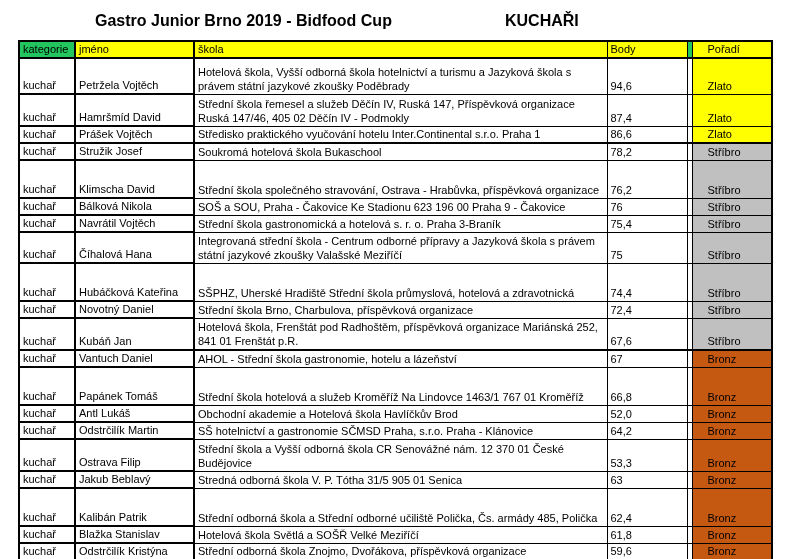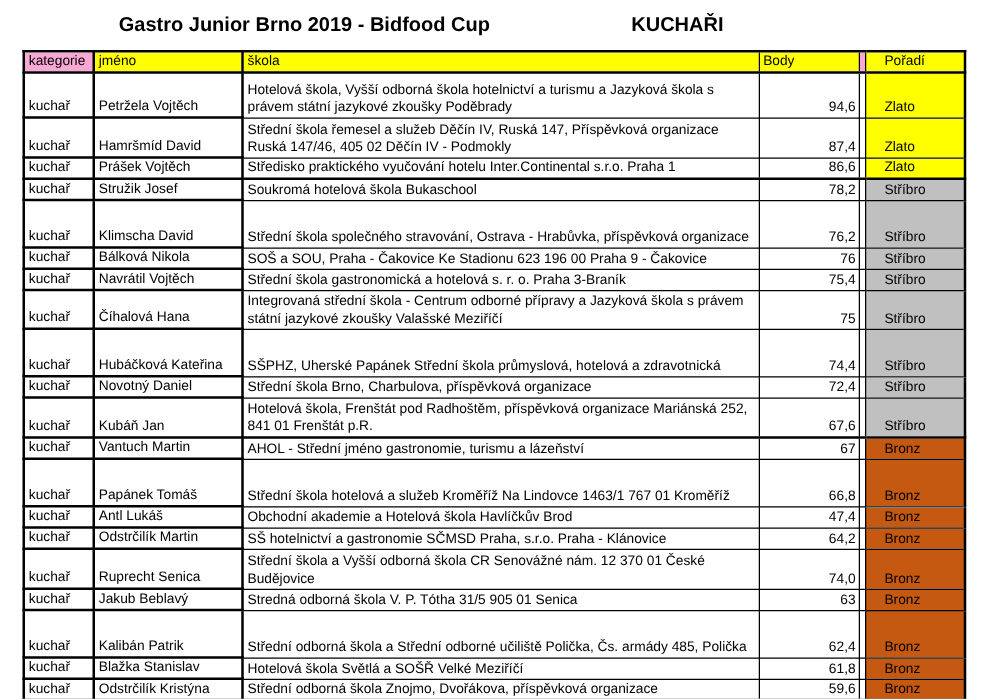--- a/index.html
+++ b/index.html
@@ -43,22 +43,22 @@
     text-align: left;
     border: 1px solid #000;
   }
   
   td.c-kat, th.c-kat, td.c-name, th.c-name { border: 2px solid #000; }
   tr.header-row th { border-top: 2px solid #000; border-bottom: 2px solid #000; }
   th.c-medal, td.c-medal { border-right: 2px solid #000; padding-left: 15px; }
   tr.group-end td { border-bottom: 2px solid #000; }
   tr:last-child td { border-bottom: 2px solid #000; }
   th.h-yellow { background: #FFFF00; }
-  th.h-white { background: #f9a8d4; }
-  td.c-body { text-align: right; padding-right: 2px; }
+  th.h-white { background: #22c55e; }
+  td.c-body { padding-right: 2px; }
   td.c-gap, th.c-gap { padding: 0; }
   td.c-school { white-space: normal; }
 </style>
 </head>
 <body>
 
 <div class="page">
 
   <div class="titlebar">
     <span class="title-main">Gastro Junior Brno 2019 - Bidfood Cup</span>
@@ -145,21 +145,21 @@
       <td class="c-kat">kuchař</td>
       <td class="c-name">Číhalová Hana</td>
       <td class="c-school">Integrovaná střední škola - Centrum odborné přípravy a Jazyková škola s právem státní jazykové zkoušky Valašské Meziříčí</td>
       <td class="c-body">75</td>
       <td class="c-gap"></td>
       <td class="c-medal" style="background: rgb(192, 192, 192);">Stříbro</td>
     </tr>
         <tr style="height: 38px;">
       <td class="c-kat">kuchař</td>
       <td class="c-name">Hubáčková Kateřina</td>
-      <td class="c-school">SŠPHZ, Uherské Papánek Střední škola průmyslová, hotelová a zdravotnická</td>
+      <td class="c-school">SŠPHZ, Uherské Hradiště Střední škola průmyslová, hotelová a zdravotnická</td>
       <td class="c-body">74,4</td>
       <td class="c-gap"></td>
       <td class="c-medal" style="background: rgb(192, 192, 192);">Stříbro</td>
     </tr>
         <tr style="height: 15px;">
       <td class="c-kat">kuchař</td>
       <td class="c-name">Novotný Daniel</td>
       <td class="c-school">Střední škola Brno, Charbulova, příspěvková organizace</td>
       <td class="c-body">72,4</td>
       <td class="c-gap"></td>
@@ -168,55 +168,55 @@
         <tr class="group-end" style="height: 32px;">
       <td class="c-kat">kuchař</td>
       <td class="c-name">Kubáň Jan</td>
       <td class="c-school">Hotelová škola, Frenštát pod Radhoštěm, příspěvková organizace Mariánská 252, 841 01 Frenštát p.R.</td>
       <td class="c-body">67,6</td>
       <td class="c-gap"></td>
       <td class="c-medal" style="background: rgb(192, 192, 192);">Stříbro</td>
     </tr>
         <tr style="height: 15px;">
       <td class="c-kat">kuchař</td>
-      <td class="c-name">Vantuch Martin</td>
-      <td class="c-school">AHOL - Střední jméno gastronomie, turismu a lázeňství</td>
+      <td class="c-name">Vantuch Daniel</td>
+      <td class="c-school">AHOL - Střední škola gastronomie, hotelu a lázeňství</td>
       <td class="c-body">67</td>
       <td class="c-gap"></td>
       <td class="c-medal" style="background: rgb(198, 89, 17);">Bronz</td>
     </tr>
         <tr style="height: 38px;">
       <td class="c-kat">kuchař</td>
       <td class="c-name">Papánek Tomáš</td>
       <td class="c-school">Střední škola hotelová a služeb Kroměříž Na Lindovce 1463/1 767 01 Kroměříž</td>
       <td class="c-body">66,8</td>
       <td class="c-gap"></td>
       <td class="c-medal" style="background: rgb(198, 89, 17);">Bronz</td>
     </tr>
         <tr style="height: 15px;">
       <td class="c-kat">kuchař</td>
       <td class="c-name">Antl Lukáš</td>
       <td class="c-school">Obchodní akademie a Hotelová škola Havlíčkův Brod</td>
-      <td class="c-body">47,4</td>
+      <td class="c-body">52,0</td>
       <td class="c-gap"></td>
       <td class="c-medal" style="background: rgb(198, 89, 17);">Bronz</td>
     </tr>
         <tr style="height: 15px;">
       <td class="c-kat">kuchař</td>
       <td class="c-name">Odstrčilík Martin</td>
       <td class="c-school">SŠ hotelnictví a gastronomie SČMSD Praha, s.r.o. Praha - Klánovice</td>
       <td class="c-body">64,2</td>
       <td class="c-gap"></td>
       <td class="c-medal" style="background: rgb(198, 89, 17);">Bronz</td>
     </tr>
         <tr style="height: 32px;">
       <td class="c-kat">kuchař</td>
-      <td class="c-name">Ruprecht Senica</td>
+      <td class="c-name">Ostrava Filip</td>
       <td class="c-school">Střední škola a Vyšší odborná škola CR Senovážné nám. 12 370 01 České Budějovice</td>
-      <td class="c-body">74,0</td>
+      <td class="c-body">53,3</td>
       <td class="c-gap"></td>
       <td class="c-medal" style="background: rgb(198, 89, 17);">Bronz</td>
     </tr>
         <tr style="height: 15px;">
       <td class="c-kat">kuchař</td>
       <td class="c-name">Jakub Beblavý</td>
       <td class="c-school">Stredná odborná škola V. P. Tótha 31/5 905 01 Senica</td>
       <td class="c-body">63</td>
       <td class="c-gap"></td>
       <td class="c-medal" style="background: rgb(198, 89, 17);">Bronz</td>

